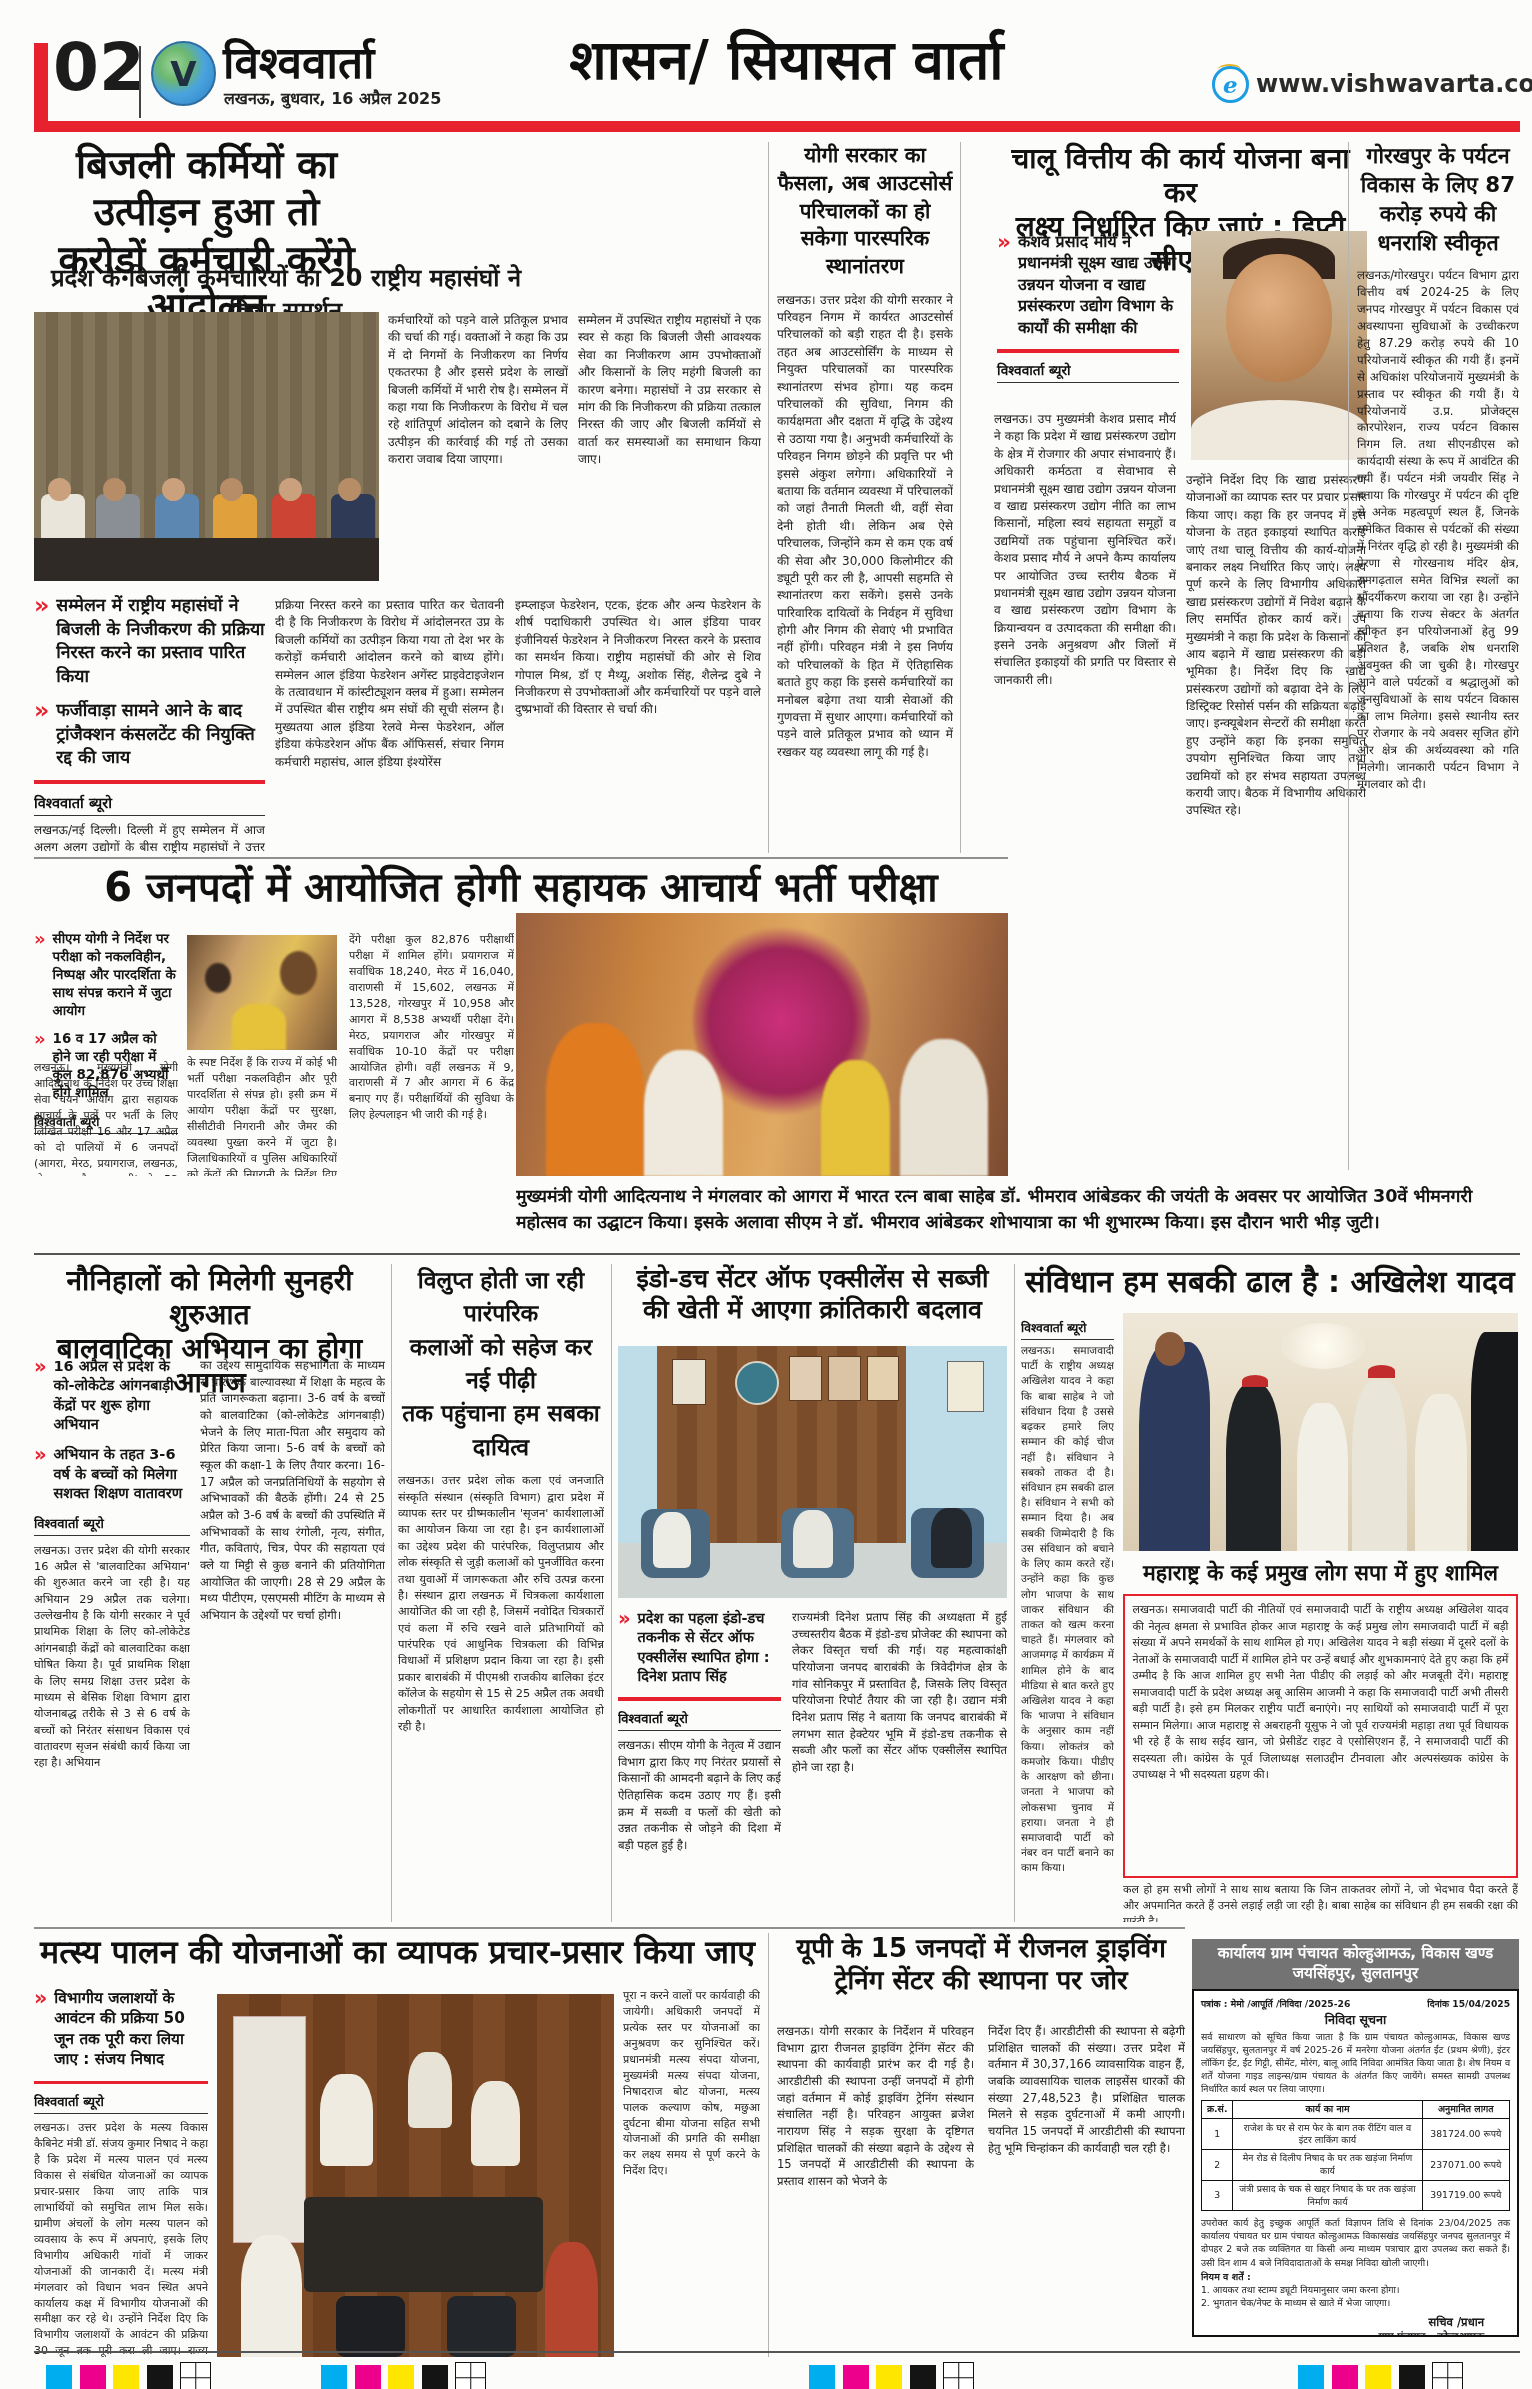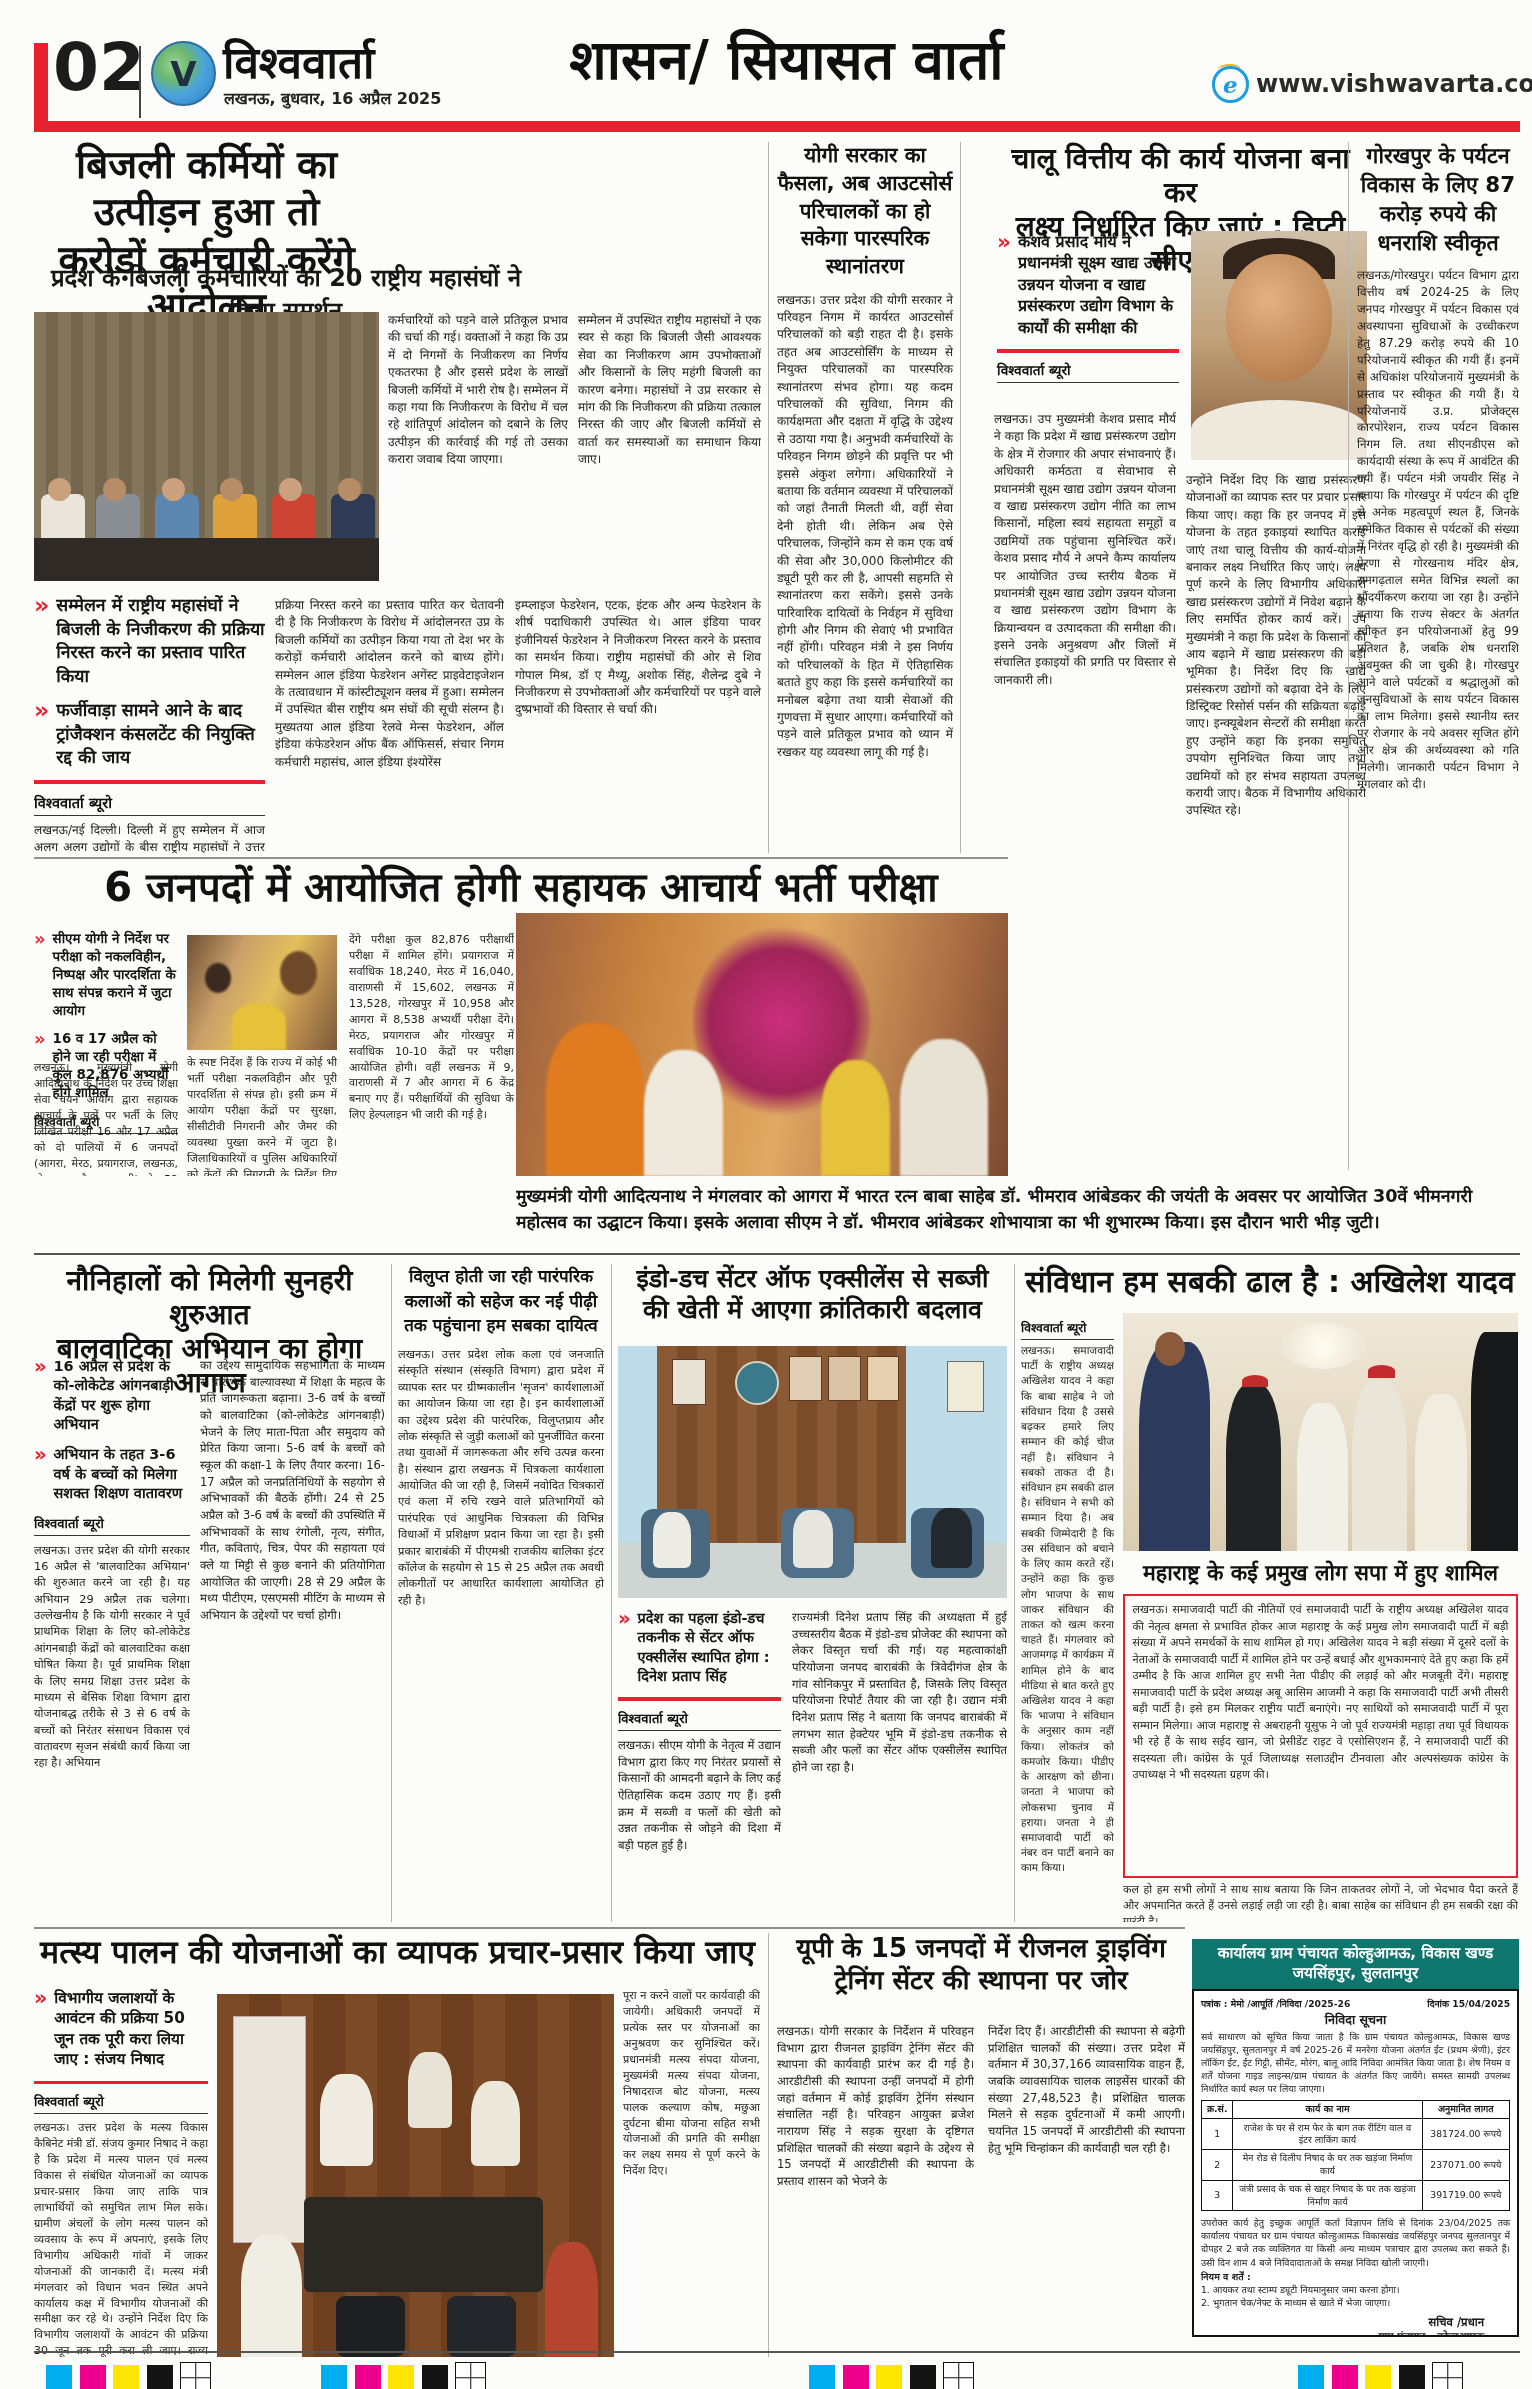--- a/index.html
+++ b/index.html
@@ -18,21 +18,21 @@
   .byline{font-weight:bold;color:#111;border-bottom:1.5px solid #333;padding-bottom:3.1px;margin:7.6px 0 6.1px 0;}
   .photo{position:absolute;overflow:hidden;background:#cabfa8;}
   .caption{font-weight:bold;color:#141414;line-height:1.5;text-align:left;}
   
   .masthead{font-weight:bold;color:#101010;}
   .ie-ring{display:inline-flex;align-items:center;justify-content:center;width:30.5px;height:30.5px;
            border:3.1px solid #1b9ce3;border-radius:50%;color:#1b9ce3;font:italic bold 23px "DejaVu Serif",serif;position:relative;}
   .ie-ring::before{content:"";position:absolute;top:-5.3px;left:3.1px;width:23px;height:9.2px;
            border-top:2.3px solid #e9b424;border-radius:50%;}
   
-  .notice-head{background:#0f766e;color:#fff;font-weight:bold;text-align:center;line-height:1.3;padding:5.3px 7.6px;}
+  .notice-head{background:#737373;color:#fff;font-weight:bold;text-align:center;line-height:1.3;padding:5.3px 7.6px;}
   .notice-box{border:2.3px solid #111;background:#fff;padding:5.3px 6.9px;}
   .ntable{width:100%;border-collapse:collapse;margin:4.6px 0;}
   .ntable th,.ntable td{border:1.5px solid #111;padding:2.3px 3.8px;font-size:9.3px;line-height:1.35;}
   .ntable th{font-weight:bold;text-align:center;}
   
   .pm-group{position:absolute;display:flex;gap:7.6px;align-items:center;}
   .pm{width:26px;height:26px;}
   .regmark{width:29px;height:29px;border:1.5px solid #111;position:relative;background:#fff;}
   .regmark::before{content:"";position:absolute;left:50%;top:0;bottom:0;width:1.5px;background:#111;transform:translateX(-50%);}
   .regmark::after{content:"";position:absolute;top:50%;left:0;right:0;height:1.5px;background:#111;transform:translateY(-50%);}
@@ -197,21 +197,21 @@
       </div>
       <div class="byline" style="font-size:13px;">विश्ववार्ता ब्यूरो</div>
       <div class="body-text" style="font-size:11.3px;">लखनऊ। उत्तर प्रदेश की योगी सरकार 16 अप्रैल से 'बालवाटिका अभियान' की शुरुआत करने जा रही है। यह अभियान 29 अप्रैल तक चलेगा। उल्लेखनीय है कि योगी सरकार ने पूर्व प्राथमिक शिक्षा के लिए को-लोकेटेड आंगनबाड़ी केंद्रों को बालवाटिका कक्षा घोषित किया है। पूर्व प्राथमिक शिक्षा के लिए समग्र शिक्षा उत्तर प्रदेश के माध्यम से बेसिक शिक्षा विभाग द्वारा योजनाबद्ध तरीके से 3 से 6 वर्ष के बच्चों को निरंतर संसाधन विकास एवं वातावरण सृजन संबंधी कार्य किया जा रहा है। अभियान</div>
     </div>
     <div class="body-text abs clip" style="left:166px;top:93px;width:185px;height:565px;font-size:11.5px;">का उद्देश्य सामुदायिक सहभागिता के माध्यम से प्रारंभिक बाल्यावस्था में शिक्षा के महत्व के प्रति जागरूकता बढ़ाना। 3-6 वर्ष के बच्चों को बालवाटिका (को-लोकेटेड आंगनबाड़ी) भेजने के लिए माता-पिता और समुदाय को प्रेरित किया जाना। 5-6 वर्ष के बच्चों को स्कूल की कक्षा-1 के लिए तैयार करना। 16-17 अप्रैल को जनप्रतिनिधियों के सहयोग से अभिभावकों की बैठकें होंगी। 24 से 25 अप्रैल को 3-6 वर्ष के बच्चों की उपस्थिति में अभिभावकों के साथ रंगोली, नृत्य, संगीत, गीत, कविताएं, चित्र, पेपर की सहायता एवं क्ले या मिट्टी से कुछ बनाने की प्रतियोगिता आयोजित की जाएगी। 28 से 29 अप्रैल के मध्य पीटीएम, एसएमसी मीटिंग के माध्यम से अभियान के उद्देश्यों पर चर्चा होगी।</div>
   </div>
 
   <div class="vrule" style="left:391px;top:1264px;height:658px;"></div>
 
   <div class="abs clip" style="left:398px;top:1264px;width:206px;height:658px;">
-    <div class="headline" style="width:100%;font-size:17px;line-height:1.45;">
+    <div class="headline" style="width:100%;font-size:23px;line-height:1.45;">
       <span style="display:block;">विलुप्त होती जा रही पारंपरिक</span>
       <span style="display:block;">कलाओं को सहेज कर नई पीढ़ी</span>
       <span style="display:block;">तक पहुंचाना हम सबका दायित्व</span>
     </div>
     <div class="body-text clip" style="margin-top:9.2px;font-size:11.3px;height:550px;">लखनऊ। उत्तर प्रदेश लोक कला एवं जनजाति संस्कृति संस्थान (संस्कृति विभाग) द्वारा प्रदेश में व्यापक स्तर पर ग्रीष्मकालीन 'सृजन' कार्यशालाओं का आयोजन किया जा रहा है। इन कार्यशालाओं का उद्देश्य प्रदेश की पारंपरिक, विलुप्तप्राय और लोक संस्कृति से जुड़ी कलाओं को पुनर्जीवित करना तथा युवाओं में जागरूकता और रुचि उत्पन्न करना है। संस्थान द्वारा लखनऊ में चित्रकला कार्यशाला आयोजित की जा रही है, जिसमें नवोदित चित्रकारों एवं कला में रुचि रखने वाले प्रतिभागियों को पारंपरिक एवं आधुनिक चित्रकला की विभिन्न विधाओं में प्रशिक्षण प्रदान किया जा रहा है। इसी प्रकार बाराबंकी में पीएमश्री राजकीय बालिका इंटर कॉलेज के सहयोग से 15 से 25 अप्रैल तक अवधी लोकगीतों पर आधारित कार्यशाला आयोजित हो रही है।</div>
   </div>
 
   <div class="vrule" style="left:611px;top:1264px;height:658px;"></div>
 
   <div class="abs clip" style="left:618px;top:1264px;width:389px;height:658px;">

